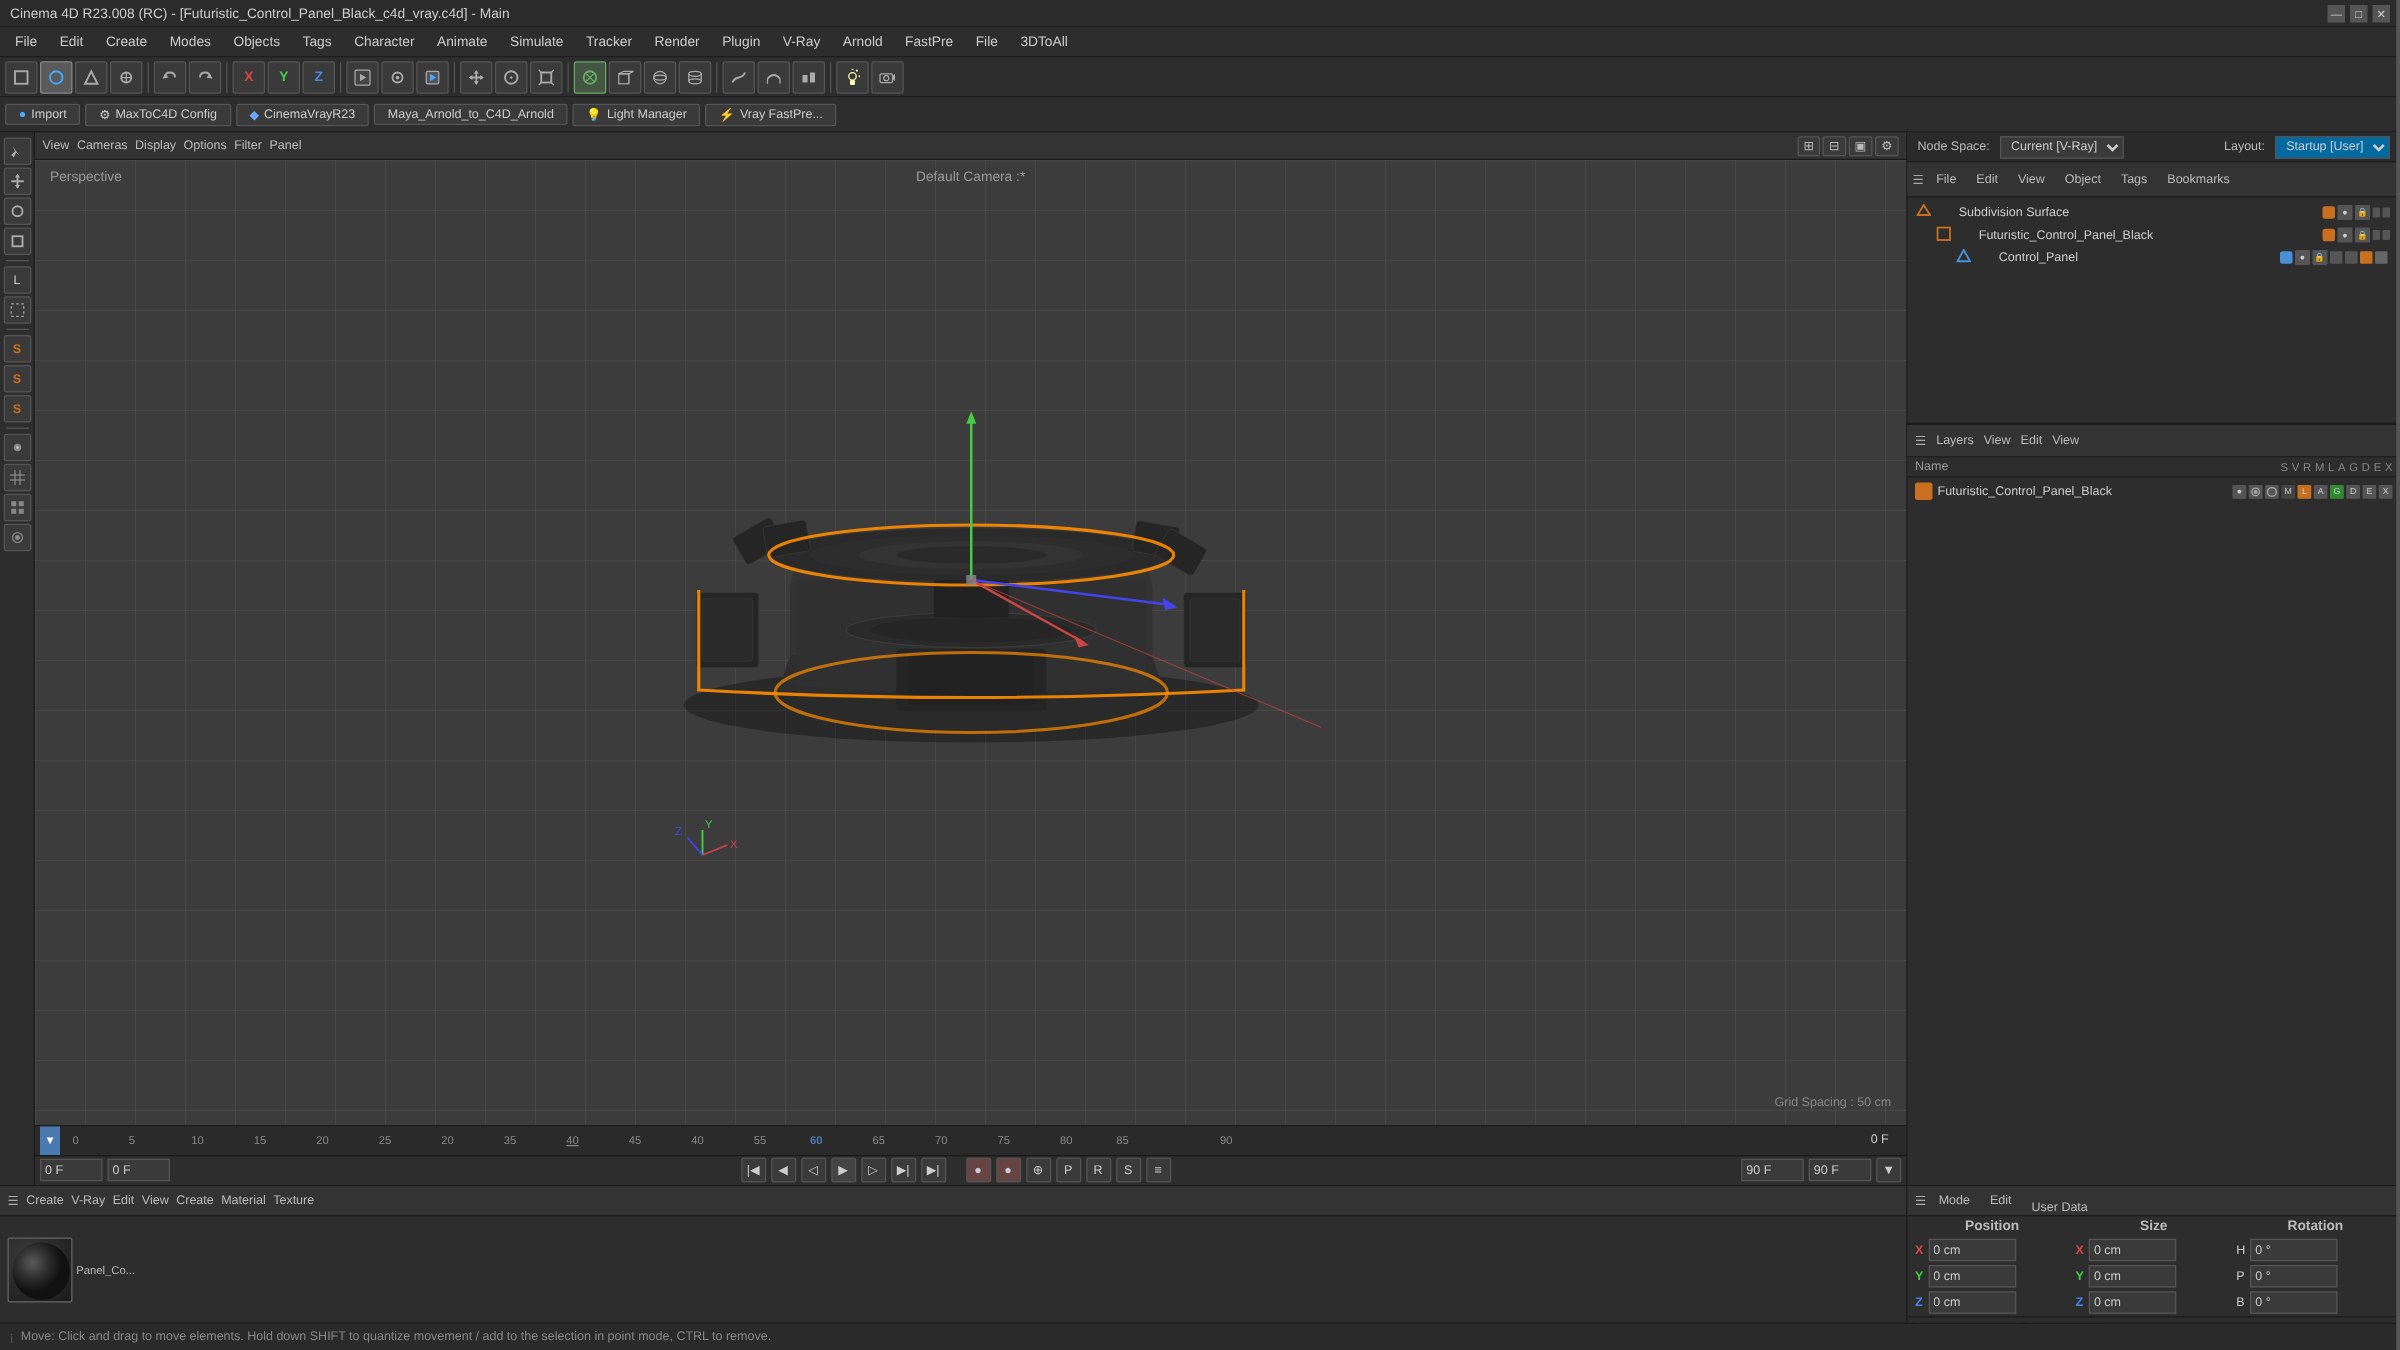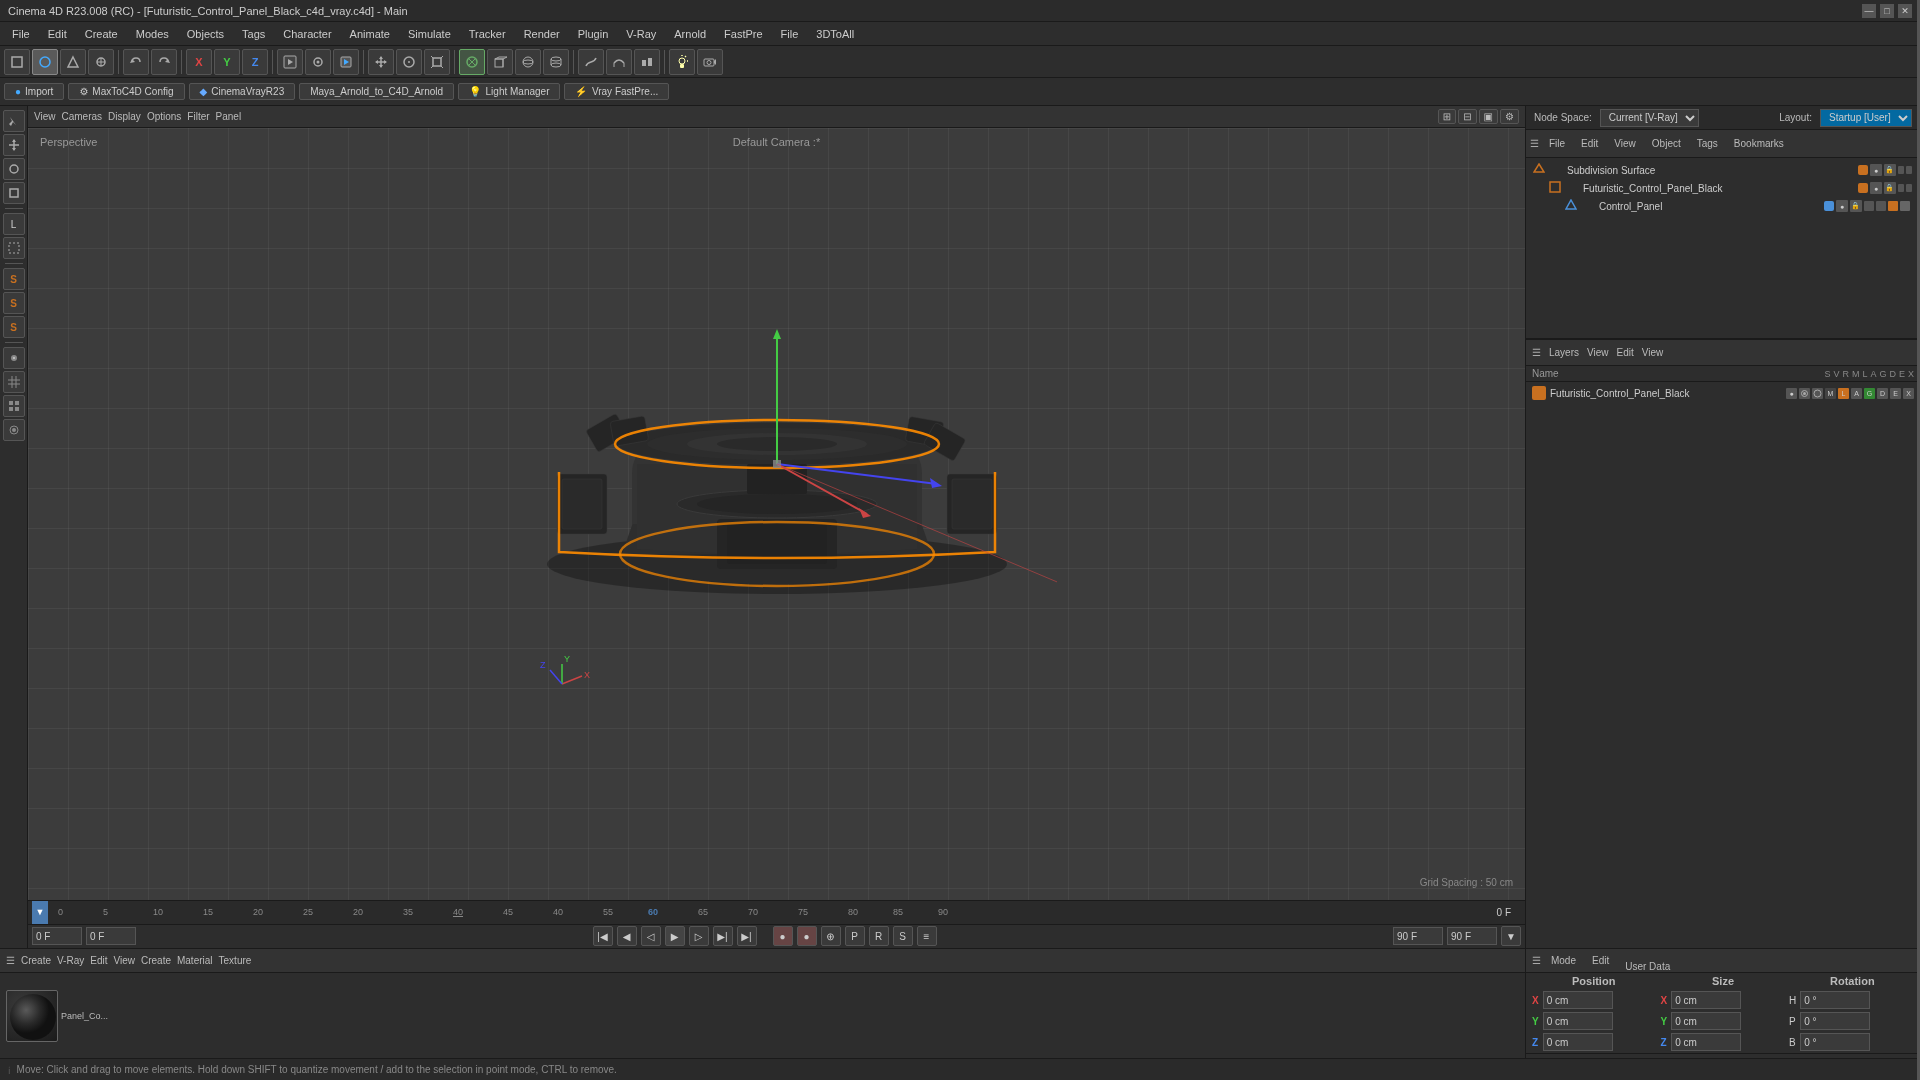--- a/index.html
+++ b/index.html
@@ -866,21 +866,21 @@
           <div class="timeline-tick" style="left:405px;text-decoration:underline;">40</div>
           <div class="timeline-tick" style="left:455px;">45</div>
           <div class="timeline-tick" style="left:505px;">40</div>
           <div class="timeline-tick" style="left:555px;">55</div>
           <div class="timeline-tick" style="left:600px; color:#4a7aaf; font-weight:bold;">60</div>
           <div class="timeline-tick" style="left:650px;">65</div>
           <div class="timeline-tick" style="left:700px;">70</div>
           <div class="timeline-tick" style="left:750px;">75</div>
           <div class="timeline-tick" style="left:800px;">80</div>
           <div class="timeline-tick" style="left:845px;">85</div>
-          <div class="timeline-tick" style="left:890px;text-align:center;">90</div>
+          <div class="timeline-tick" style="left:928px;text-align:center;">90</div>
           <div class="timeline-tick" style="right:10px; color:#ccc; font-size:10px;">0 F</div>
         </div>
       </div>
       <div id="timeline-controls">
         <input class="frame-input" value="0 F" style="">
         <input class="frame-input" value="0 F" style="">
         <div style="flex:1"></div>
         <div class="play-btn">|◀</div>
         <div class="play-btn">◀</div>
         <div class="play-btn">◁</div>

